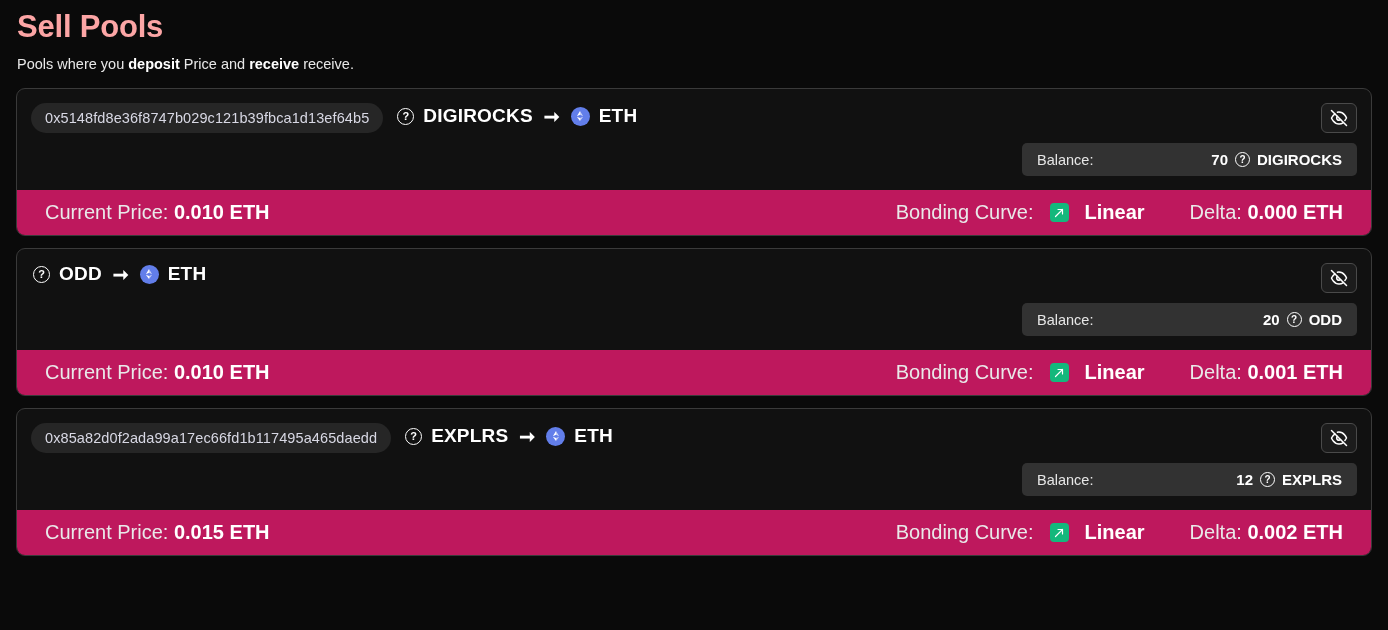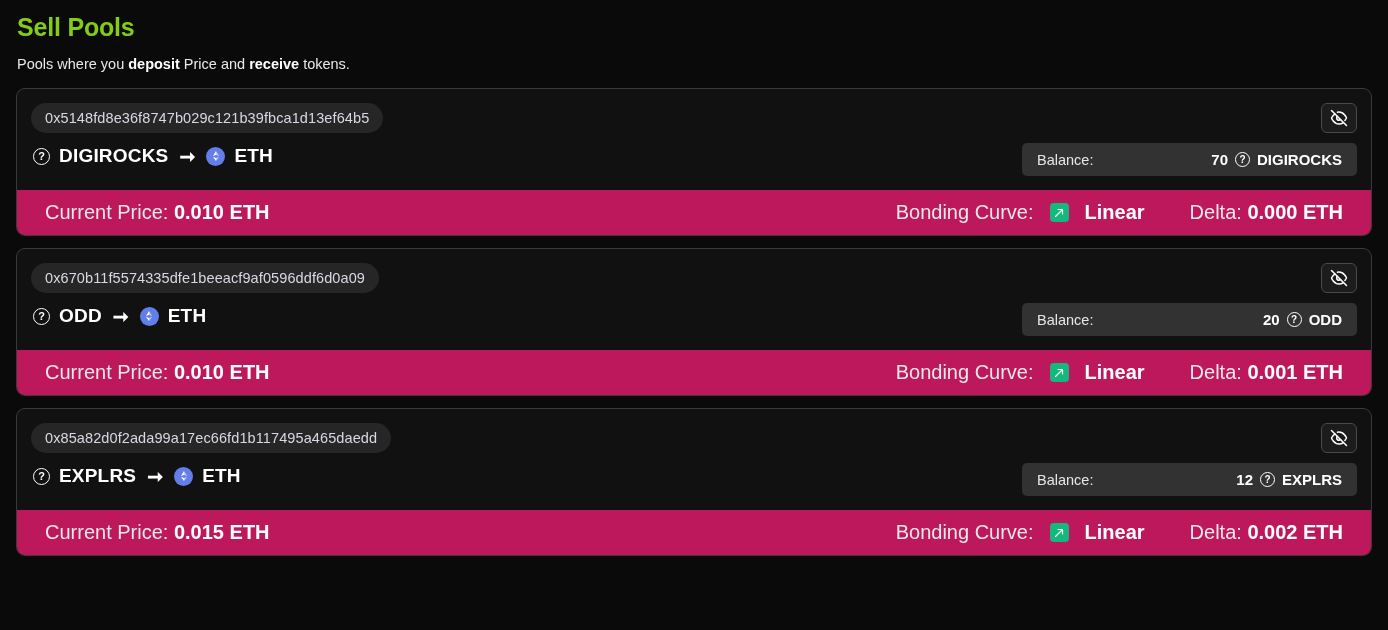--- a/index.html
+++ b/index.html
@@ -19,23 +19,23 @@
 
   .page {
     width: 1388px;
     height: 630px;
     padding: 10px 16px 0 16px;
     background: #0a0a0a;
   }
 
   
   .page-title {
-    font-size: 25px;
+    font-size: 31px;
     font-weight: 700;
-    color: #84cc16;
+    color: #fca5a5;
     letter-spacing: -0.2px;
     line-height: 34px;
     margin-bottom: 10px;
     padding-left: 1px;
   }
 
   .page-subtitle {
     font-size: 14.5px;
     color: #e8e8e8;
     line-height: 20px;
@@ -55,21 +55,21 @@
     padding: 14px 14px 0 14px;
     overflow: hidden;
   }
 
   .card-top {
     display: flex;
     align-items: flex-start;
     justify-content: space-between;
   }
 
-  .card-left { display: flex; flex-direction: column; gap: 12px; }
+  .card-left { display: flex; flex-direction: row; gap: 12px; }
 
   
   .address-pill {
     display: inline-block;
     background: #262626;
     color: #d8d8e4;
     font-size: 14.5px;
     line-height: 18px;
     padding: 6px 14px;
     border-radius: 999px;
@@ -206,21 +206,21 @@
   }
   .curve-icon svg { display: block; }
 </style>
 </head>
 <body>
 
 <div class="page">
 
   <h1 class="page-title">Sell Pools</h1>
 
-  <p class="page-subtitle"><span>Pools where you </span><b>deposit</b><span> Price and </span><b>receive</b><span> tokens.</span></p>
+  <p class="page-subtitle"><span>Pools where you </span><b>deposit</b><span> Price and </span><b>receive</b><span> receive.</span></p>
 
   <div class="pool-list" id="pool-list">
   <div class="pool-card">
     <div class="card-top">
 
       <div class="card-left">
         <span class="address-pill">0x5148fd8e36f8747b029c121b39fbca1d13ef64b5</span>
 
         <div class="pair-row">
           <span class="qmark">?</span>
@@ -283,21 +283,20 @@
           <b>0.000 ETH</b>
         </div>
       </div>
     </div>
   </div>
 
   <div class="pool-card">
     <div class="card-top">
 
       <div class="card-left">
-        <span class="address-pill">0x670b11f5574335dfe1beeacf9af0596ddf6d0a09</span>
 
         <div class="pair-row">
           <span class="qmark">?</span>
           <span class="sym">ODD</span>
           <span class="arrow-glyph">➞</span>
           <span class="eth-logo">
             <svg width="12" height="12" viewBox="0 0 24 24" aria-hidden="true">
               <path d="M12 2 L12 9.6 L18.3 12.4 Z" fill="#ffffff" opacity="0.65"></path>
               <path d="M12 2 L5.7 12.4 L12 9.6 Z" fill="#ffffff"></path>
               <path d="M12 16.1 L12 22 L18.3 13.6 Z" fill="#ffffff" opacity="0.65"></path>

